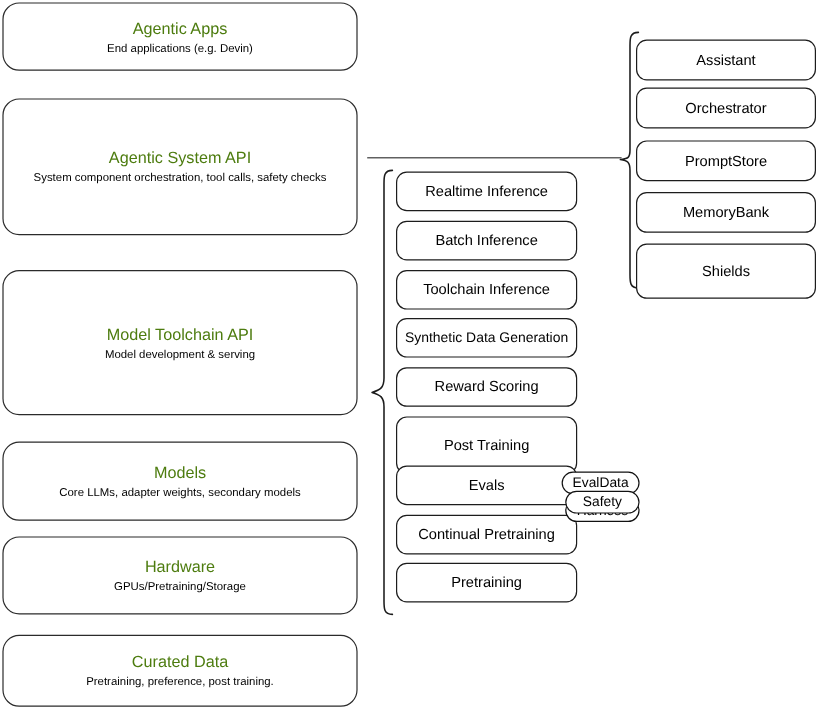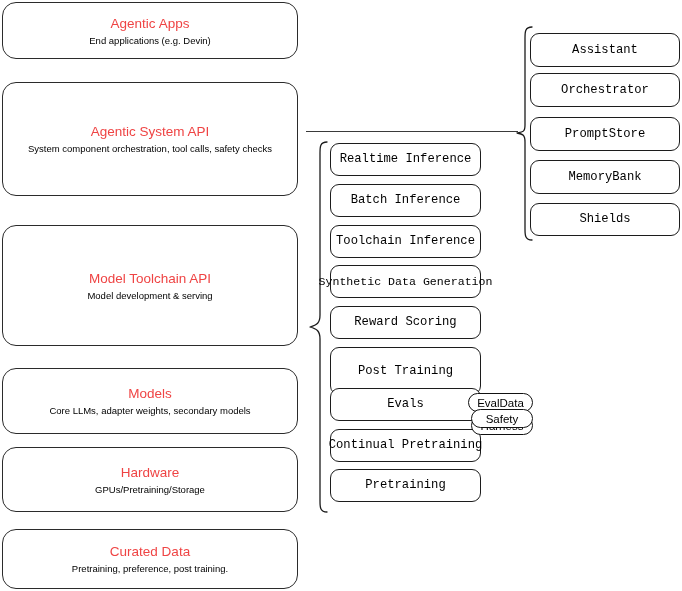--- a/index.html
+++ b/index.html
@@ -26,21 +26,21 @@
     display: flex;
     flex-direction: column;
     align-items: center;
     justify-content: center;
     text-align: center;
     padding: 2px 10px;
   }
   .layer-title {
     font-size: 13.5px;
     line-height: 19px;
-    color: #ef4444;
+    color: #4d7c0f;
     white-space: nowrap;
   }
   .layer-sub {
     font-size: 9.5px;
     line-height: 15px;
     color: #000;
     white-space: nowrap;
   }
 
   
@@ -50,21 +50,20 @@
     border: 1.3px solid #1c1c1c;
     border-radius: 9px;
     background: #ffffff;
     display: flex;
     align-items: center;
     justify-content: center;
     text-align: center;
     font-size: 12.2px;
     line-height: 15px;
     white-space: nowrap;
-    font-family: Liberation Mono, monospace;
   }
 
   
   .pill {
     position: absolute;
     box-sizing: border-box;
     border: 1.3px solid #111111;
     border-radius: 999px;
     background: #ffffff;
     display: flex;
@@ -207,15 +206,15 @@
 </div>
 
 <div class="item-box" style="left:530px; top:117px; width:150px; height:34px;">
   <span>PromptStore</span>
 </div>
 
 <div class="item-box" style="left:530px; top:160px; width:150px; height:34px;">
   <span>MemoryBank</span>
 </div>
 
-<div class="item-box" style="left:530px; top:203px; width:150px; height:33px;">
+<div class="item-box" style="left:530px; top:203px; width:150px; height:46px;">
   <span>Shields</span>
 </div>
 
 </body></html>

